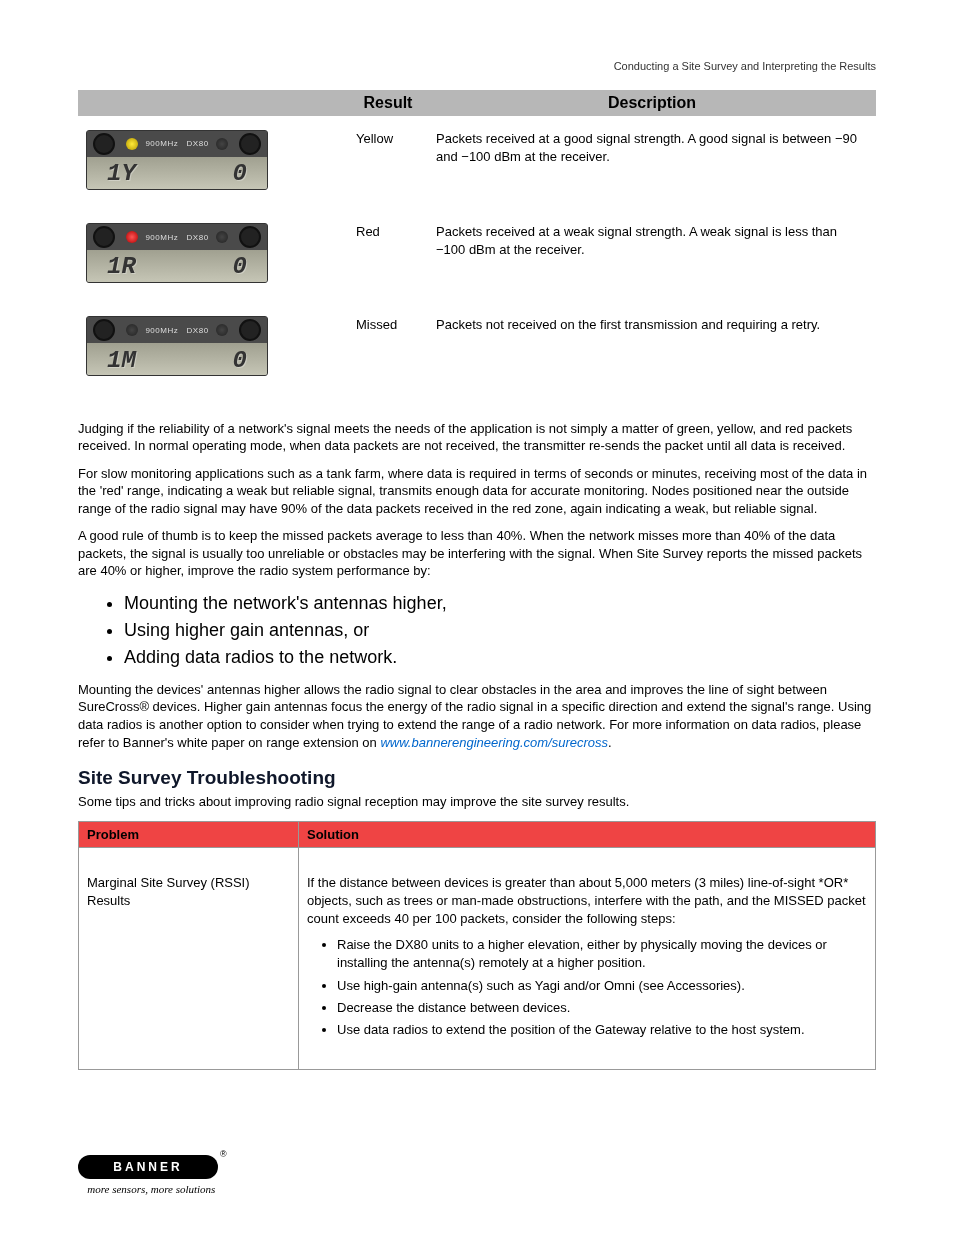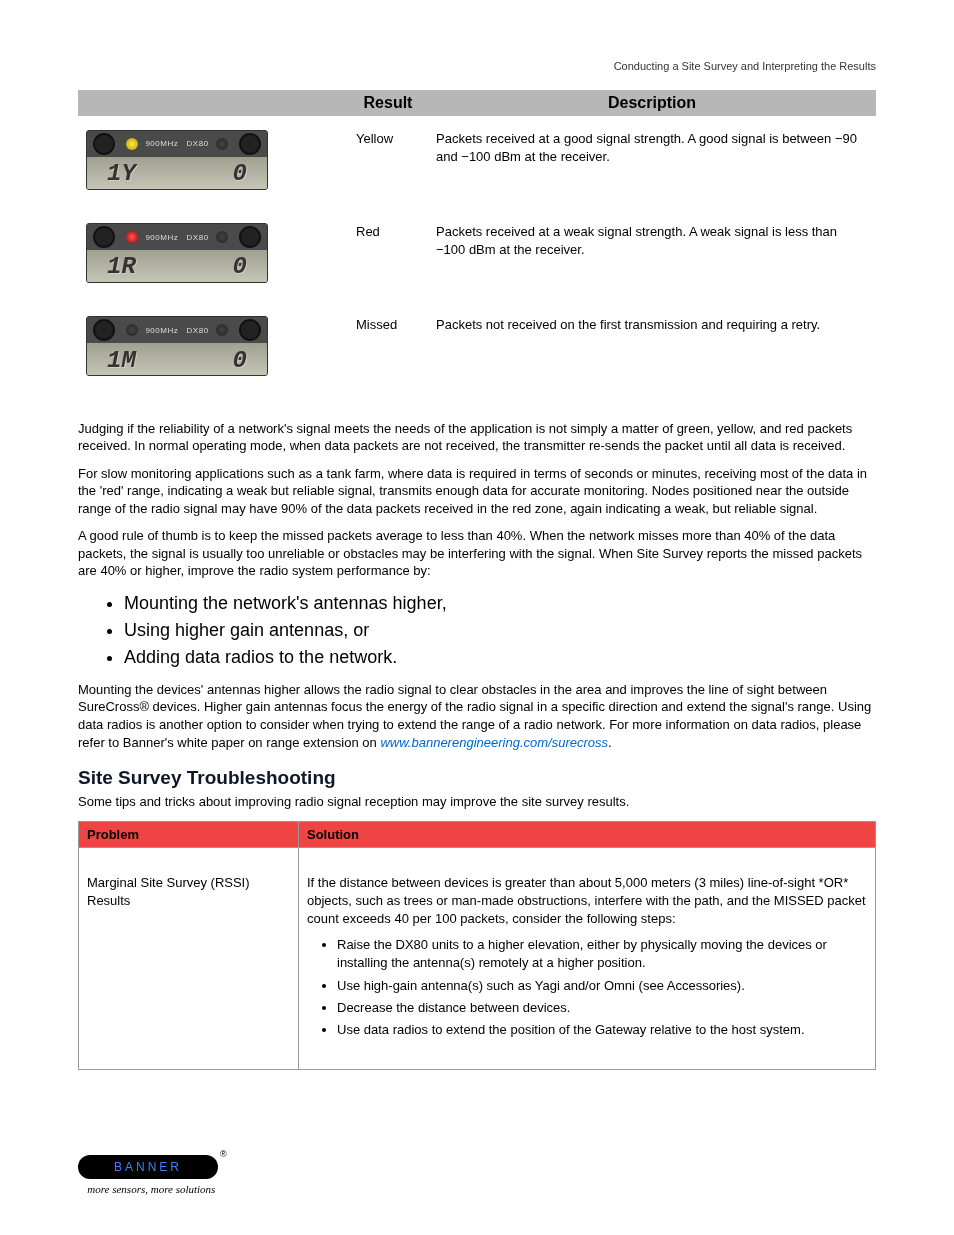--- a/index.html
+++ b/index.html
@@ -147,23 +147,23 @@
       width: 140px;
       height: 24px;
       background: #000;
       border-radius: 12px / 12px;
       position: relative;
       display:flex;
       align-items:center;
       justify-content:center;
     }
     .logo-text {
-      color: #3b82f6;
+      color: #ffffff;
       font-family: Arial, sans-serif;
-      font-weight: normal;
+      font-weight: bold;
       font-size: 12px;
       letter-spacing: 3px;
     }
     .logo-reg {
       font-size: 9px;
       color:#000;
       position:relative;
       top:-6px;
       left:2px;
     }

